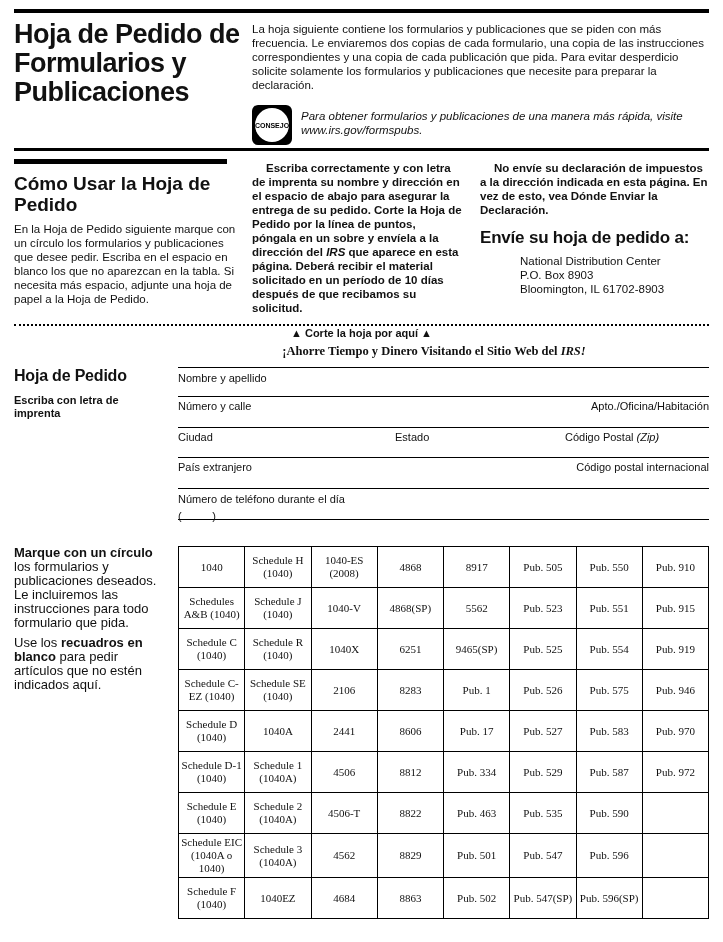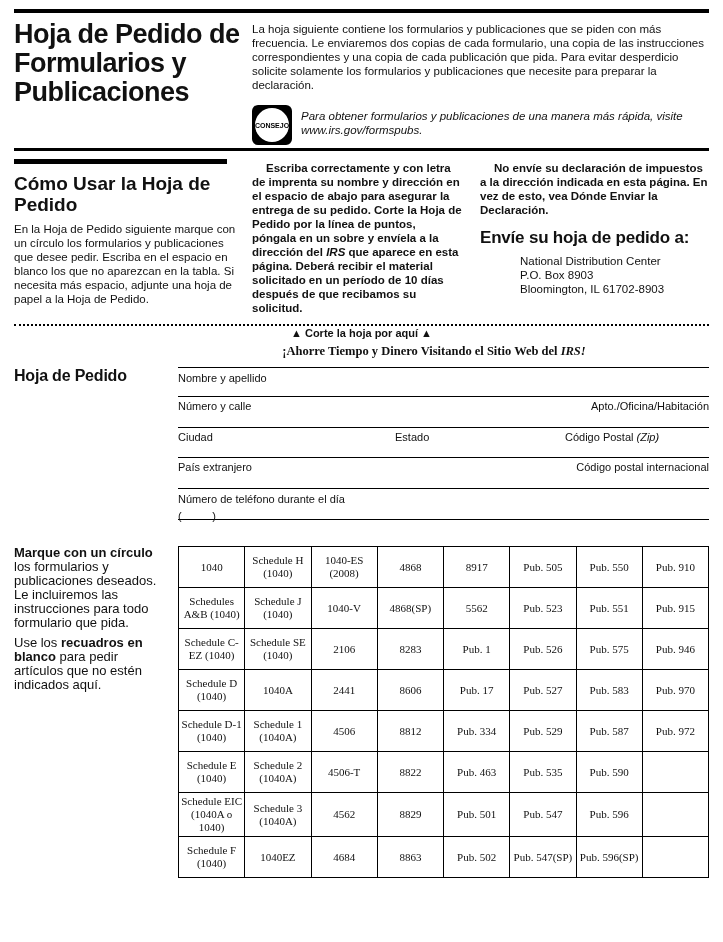--- a/index.html
+++ b/index.html
@@ -124,20 +124,21 @@
   <div class="cut-rule"></div>
   <div class="cut-label">▲ Corte la hoja por aquí ▲</div>
 
   <div class="banner">
     <div class="banner-headline"><span>¡Ahorre Tiempo y Dinero Visitando el Sitio Web del </span><span class="it">IRS!</span></div>
   </div>
 
   <div class="order-row first">
     <div class="sidebar">
       <h2 class="order-heading">Hoja de Pedido</h2>
+      <p class="order-subheading">Escriba con letra de imprenta</p>
     </div>
     <div class="fields">
       <div class="field-row fr-name">
         <span class="field-label">Nombre y apellido</span>
       </div>
       <div class="field-row fr-street">
         <span class="field-label">Número y calle</span>
         <span class="field-label">Apto./Oficina/Habitación</span>
       </div>
       <div class="field-row fr-city">
@@ -178,20 +179,30 @@
               <td>Schedules A&amp;B (1040)</td>
               <td>Schedule J (1040)</td>
               <td>1040-V</td>
               <td>4868(SP)</td>
               <td>5562</td>
               <td>Pub. 523</td>
               <td>Pub. 551</td>
               <td>Pub. 915</td>
             </tr>
             <tr>
+              <td>Schedule C (1040)</td>
+              <td>Schedule R (1040)</td>
+              <td>1040X</td>
+              <td>6251</td>
+              <td>9465(SP)</td>
+              <td>Pub. 525</td>
+              <td>Pub. 554</td>
+              <td>Pub. 919</td>
+            </tr>
+            <tr>
               <td>Schedule C-EZ (1040)</td>
               <td>Schedule SE (1040)</td>
               <td>2106</td>
               <td>8283</td>
               <td>Pub. 1</td>
               <td>Pub. 526</td>
               <td>Pub. 575</td>
               <td>Pub. 946</td>
             </tr>
             <tr>

